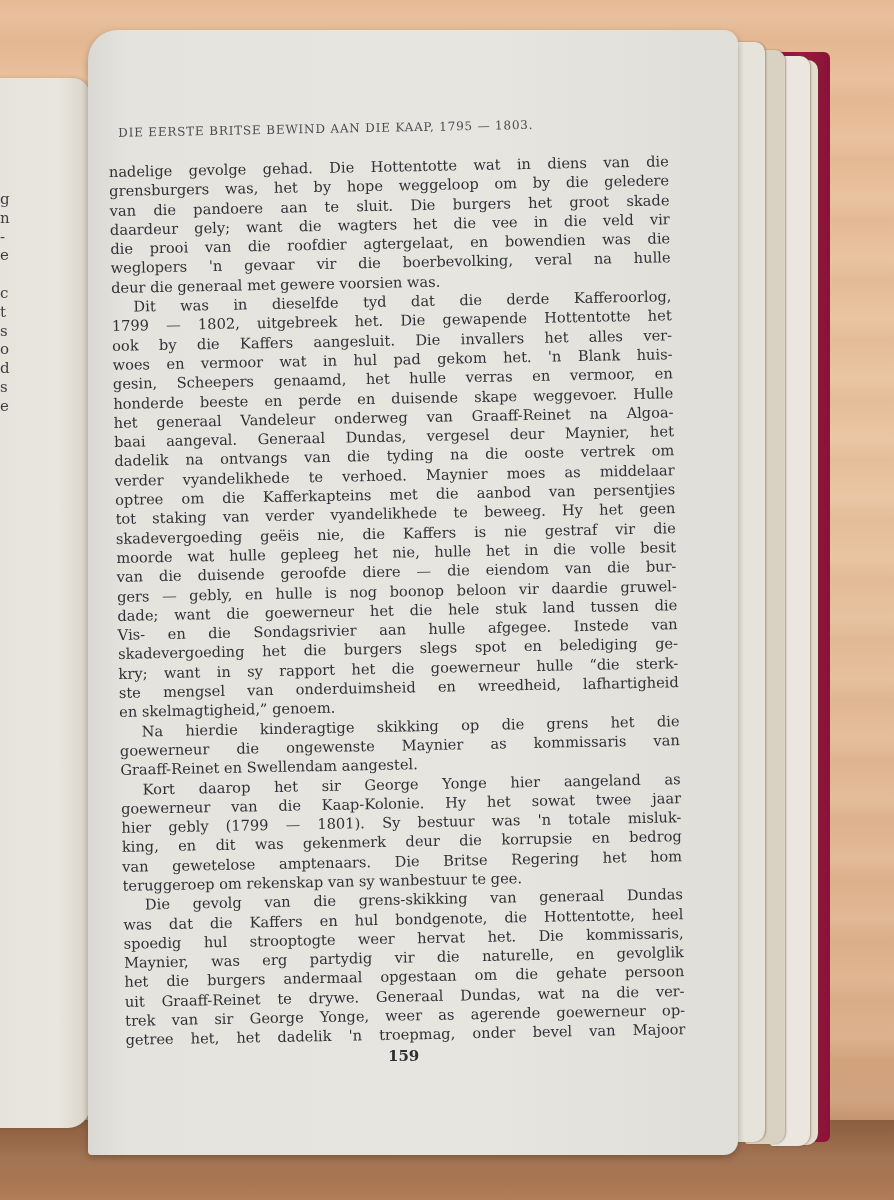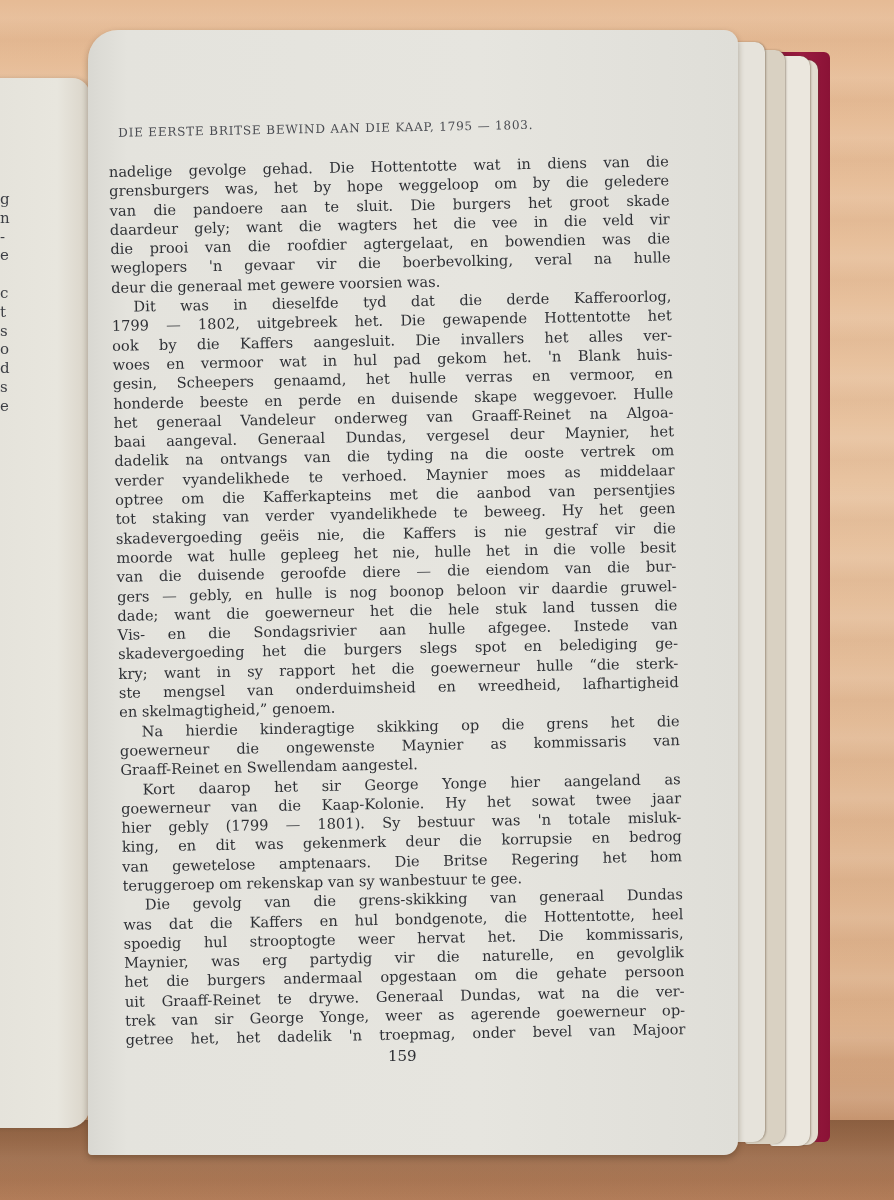--- a/index.html
+++ b/index.html
@@ -61,21 +61,21 @@
   .line {
     font-size: 14.6px; line-height: 19.3px; color: #2f3136;
     text-align: justify; text-align-last: justify; white-space: nowrap;
     height: 19.3px; overflow: visible; display: flex; justify-content: space-between;
   }
   .line.indent { padding-left: 22px; }
   .line.last { text-align-last: left; justify-content: flex-start; }
   .line span { white-space: pre; }
   .folio {
     position: absolute; left: 300px; top: 1017px;
-    font-size: 15px; color: #2d2f34; font-weight: normal;
+    font-size: 15px; color: #2d2f34; font-weight: bold;
   }
 </style>
 </head>
 <body>
 
 <div class="wood-grain"></div>
 <div class="bottom-shadow"></div>
 
 <div class="cover"></div>
 <div class="stack s1"></div>

